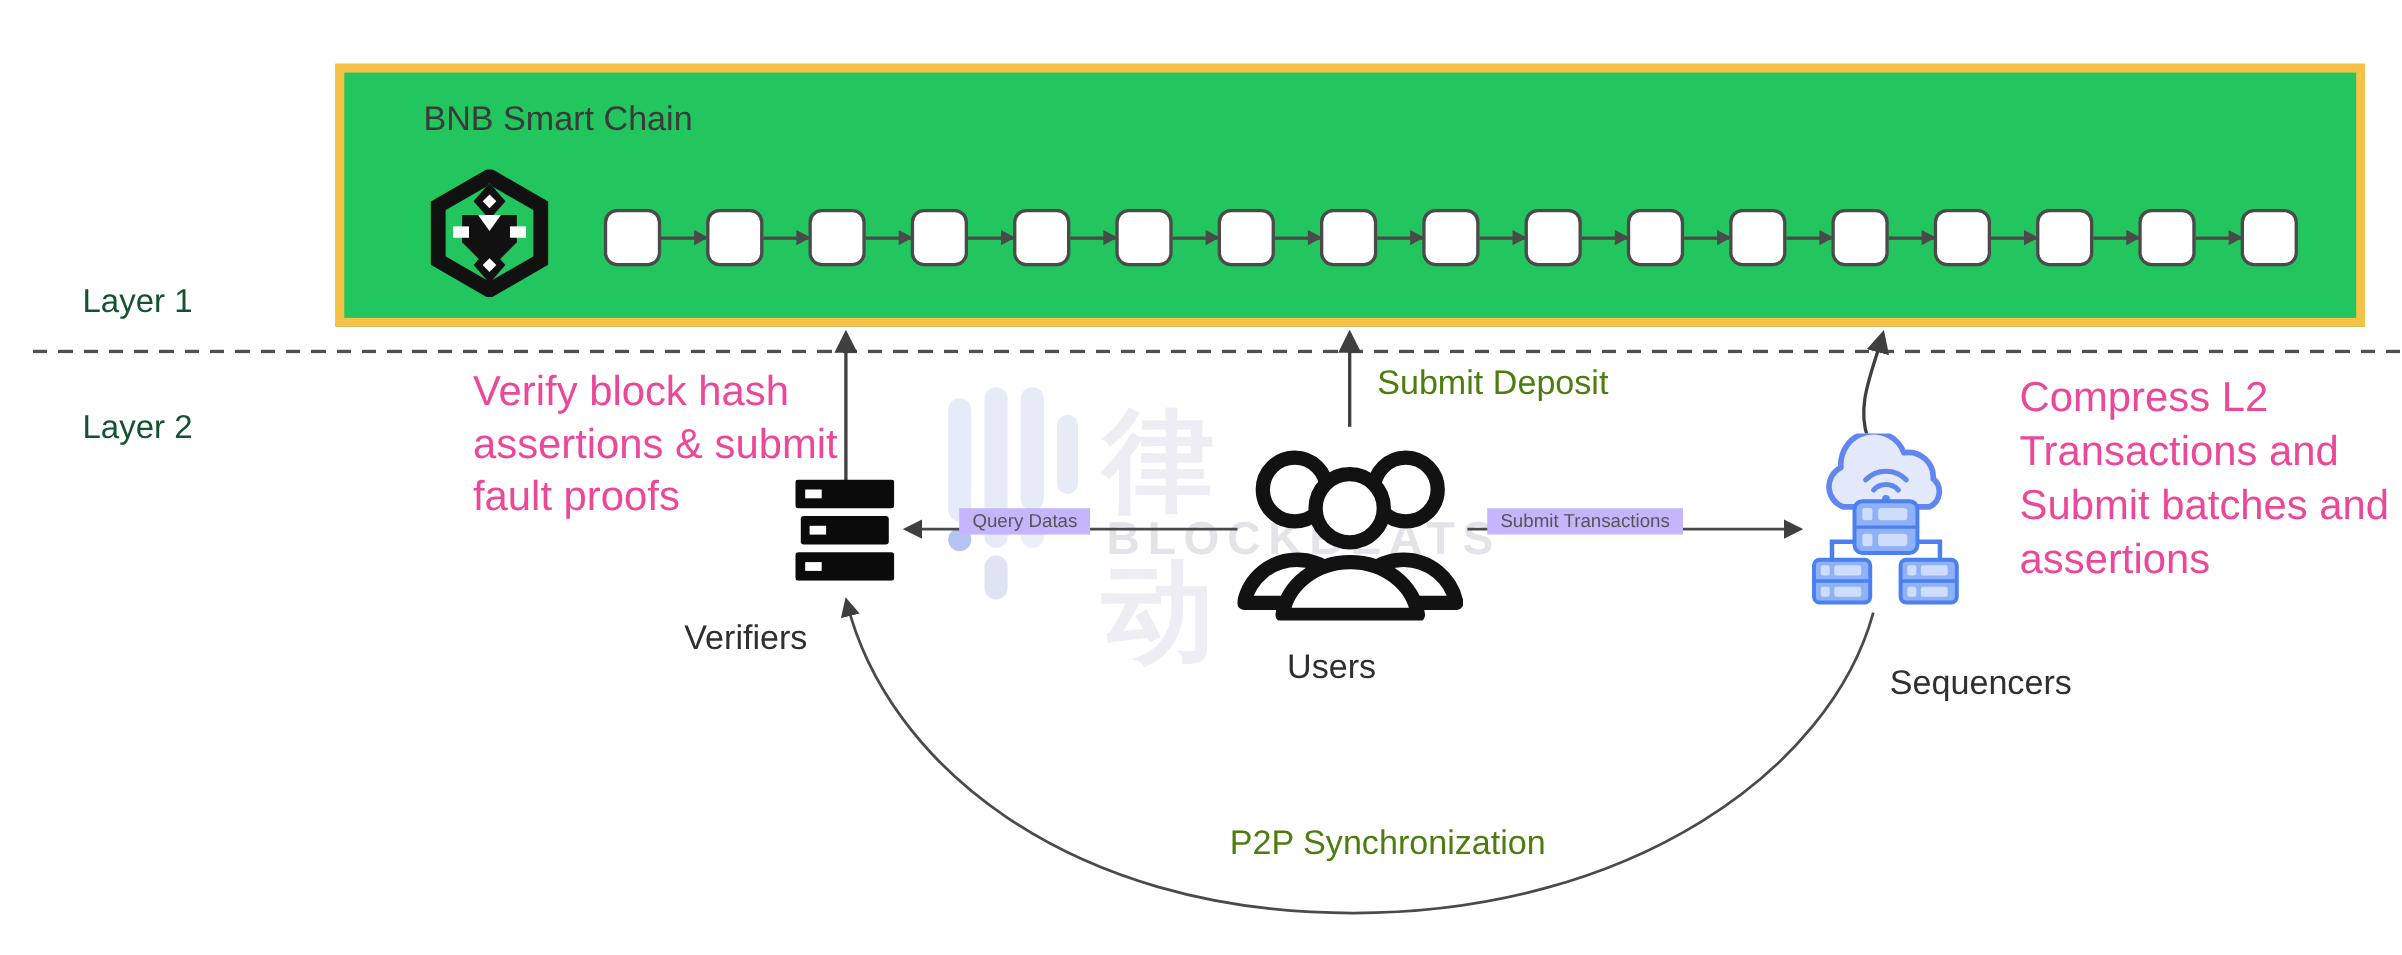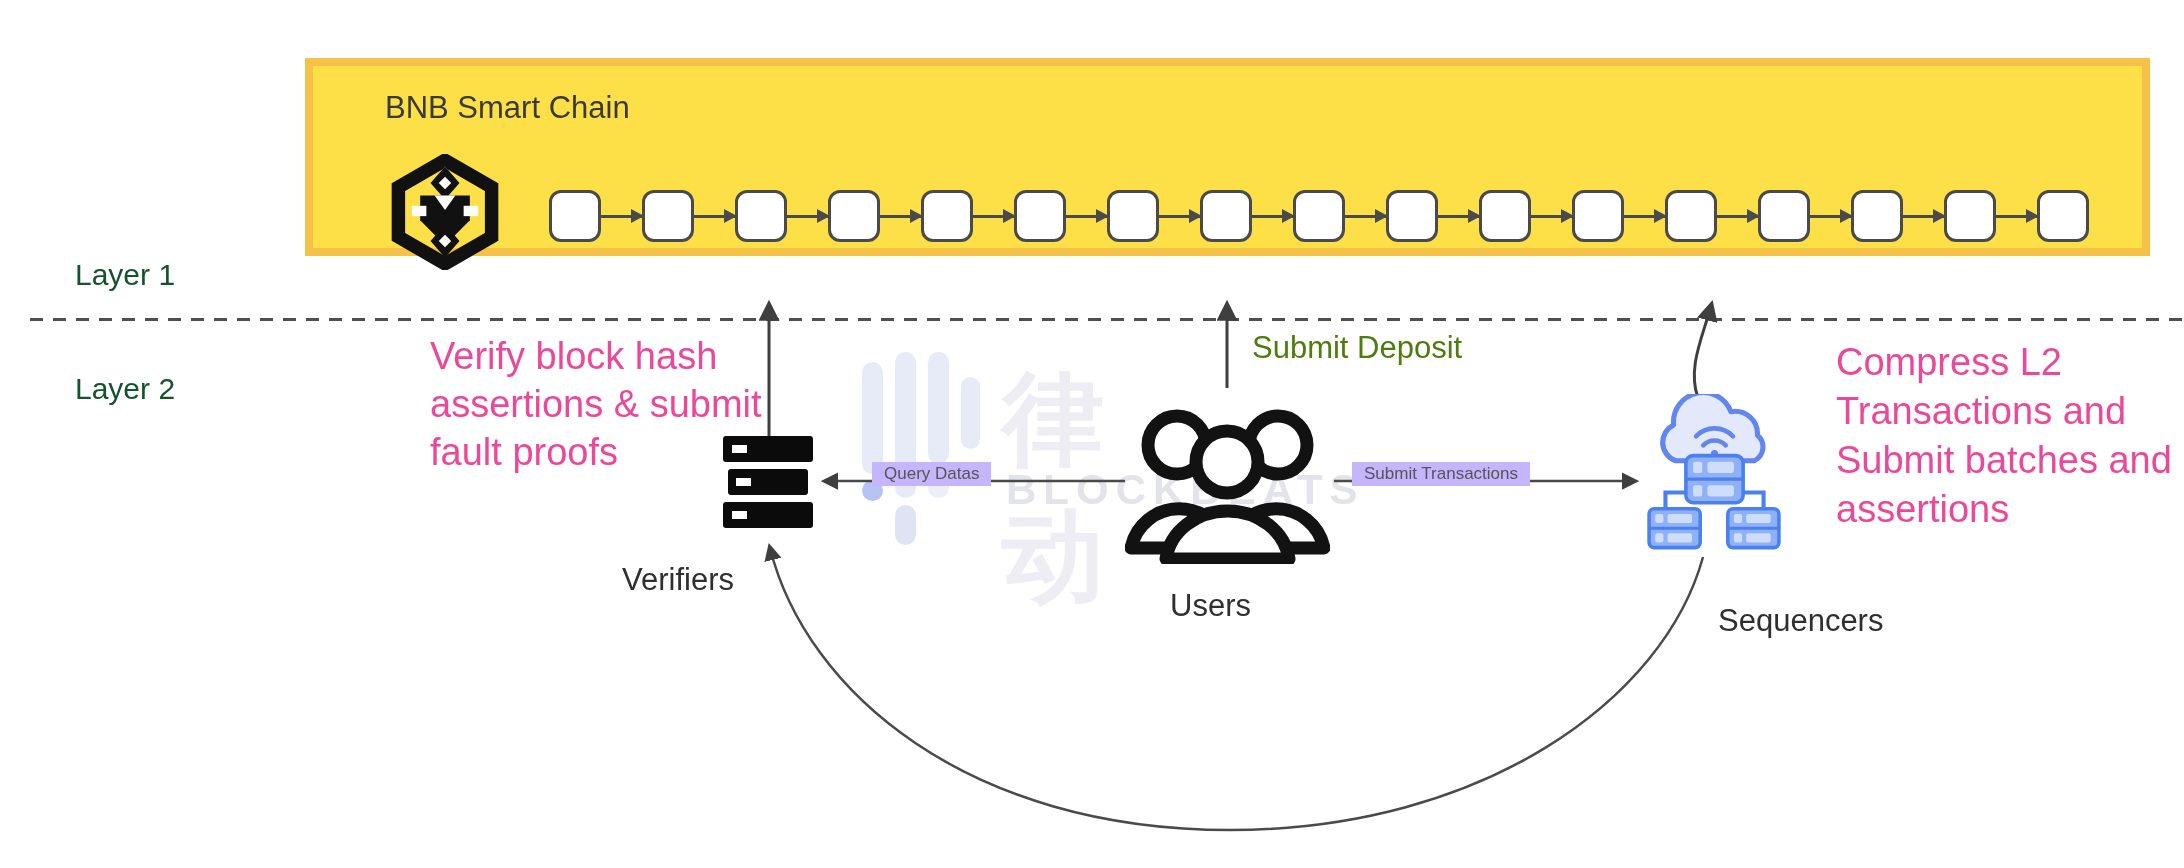--- a/index.html
+++ b/index.html
@@ -6,21 +6,21 @@
   body{font-family:"Liberation Sans","DejaVu Sans",sans-serif;color:#333;}
   .stage{position:relative;width:2184px;height:868px;background:#fff;overflow:hidden;}
 
   
   .wm{position:absolute;z-index:1;}
   .wm-bar{position:absolute;border-radius:12px;background:#e7eaf7;}
   .wm-cjk{position:absolute;left:1002px;top:352px;font-size:102px;font-weight:bold;color:#ededf3;letter-spacing:14px;}
   .wm-latin{position:absolute;left:1006px;top:466px;font-size:42px;font-weight:bold;color:#e3e4e9;letter-spacing:7px;}
 
   
-  .l1box{position:absolute;left:305px;top:58px;width:1845px;height:198px;border:8px solid #f5c146;background:#fde047;box-sizing:border-box;z-index:2;}
+  .l1box{position:absolute;left:305px;top:58px;width:1845px;height:239px;border:8px solid #f5c146;background:#22c55e;box-sizing:border-box;z-index:2;}
   .l1title{position:absolute;left:72px;top:24px;font-size:31px;color:#3a3a3a;}
   .bnb-logo{position:absolute;left:78px;top:88px;}
   .chain{position:absolute;left:236px;top:124px;display:flex;align-items:center;}
   .block{width:46px;height:46px;border:3px solid #4a4a4a;border-radius:12px;background:#fff;flex:0 0 auto;}
   .chain-arrow{position:relative;width:41px;height:3px;background:#4a4a4a;flex:0 0 auto;}
   .chain-arrow::after{content:'';position:absolute;right:-2px;top:-6px;width:0;height:0;
     border-left:13px solid #4a4a4a;border-top:7.5px solid transparent;border-bottom:7.5px solid transparent;}
 
   
   .layer-label{position:absolute;left:75px;font-size:30px;color:#14532d;z-index:4;}
@@ -133,20 +133,21 @@
   <div class="anno" style="left:430px;top:332px;">Verify block hash
 assertions &amp; submit
 fault proofs</div>
   <div class="anno" style="left:1836px;top:338px;line-height:49px;">Compress L2
 Transactions and
 Submit batches and
 assertions</div>
   <div class="edge-label-lg" style="left:1252px;top:330px;">Submit Deposit</div>
   <div class="edge-label-sm" style="left:872px;top:462px;">Query Datas</div>
   <div class="edge-label-sm" style="left:1352px;top:462px;">Submit Transactions</div>
+  <div class="edge-label-lg" style="left:1118px;top:748px;">P2P Synchronization</div>
 
   <svg class="icon" style="left:723px;top:436px;" width="90" height="92" viewBox="0 0 90 92">
     <rect x="0" y="0" width="90" height="26" rx="3" fill="#0b0b0b"></rect>
     <rect x="5" y="33" width="80" height="26" rx="3" fill="#0b0b0b"></rect>
     <rect x="0" y="66" width="90" height="26" rx="3" fill="#0b0b0b"></rect>
     <rect x="9" y="9" width="15" height="8" fill="#fff"></rect>
     <rect x="13" y="42" width="15" height="8" fill="#fff"></rect>
     <rect x="9" y="75" width="15" height="8" fill="#fff"></rect>
   </svg>
   <div class="node-label" style="left:622px;top:562px;">Verifiers</div>

